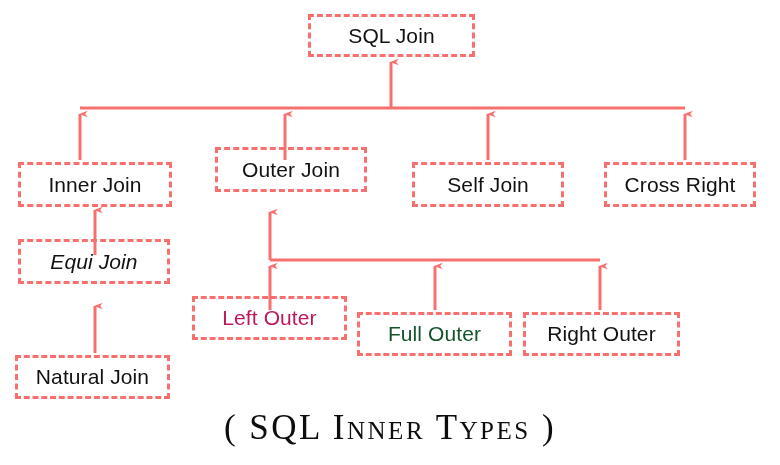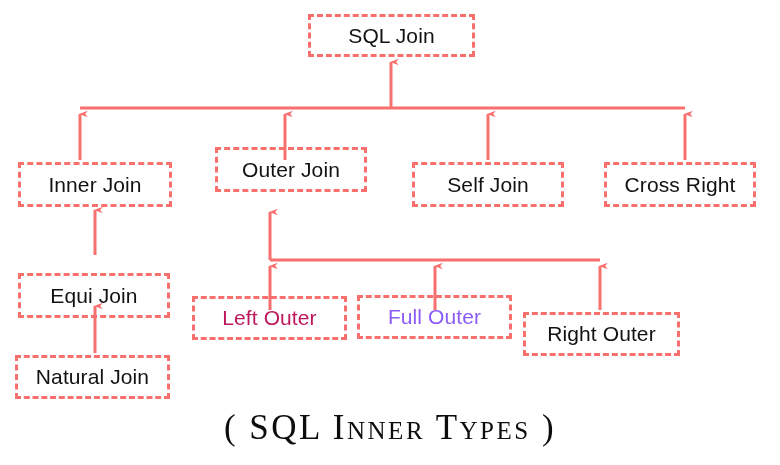--- a/index.html
+++ b/index.html
@@ -86,21 +86,21 @@
     <line x1="270" y1="310" x2="270" y2="266" stroke="#f8706e" stroke-width="3" marker-end="url(#arrowUp)"></line>
     <line x1="435" y1="310" x2="435" y2="266" stroke="#f8706e" stroke-width="3" marker-end="url(#arrowUp)"></line>
     <line x1="600" y1="310" x2="600" y2="266" stroke="#f8706e" stroke-width="3" marker-end="url(#arrowUp)"></line>
   </svg>
 
   <div class="node" style="left: 308px; top: 14px; width: 167px; height: 43px; border-color: rgb(248, 112, 110); color: rgb(18, 18, 18);">SQL Join</div>
   <div class="node" style="left: 18px; top: 162px; width: 154px; height: 45px; border-color: rgb(248, 112, 110); color: rgb(18, 18, 18);">Inner Join</div>
   <div class="node" style="left: 215px; top: 147px; width: 152px; height: 45px; border-color: rgb(248, 112, 110); color: rgb(18, 18, 18);">Outer Join</div>
   <div class="node" style="left: 412px; top: 162px; width: 152px; height: 45px; border-color: rgb(248, 112, 110); color: rgb(18, 18, 18);">Self Join</div>
   <div class="node" style="left: 604px; top: 162px; width: 152px; height: 45px; border-color: rgb(248, 112, 110); color: rgb(18, 18, 18);">Cross Right</div>
-  <div class="node" style="left: 18px; top: 273px; width: 152px; height: 45px; border-color: rgb(248, 112, 110); color: rgb(18, 18, 18);">Equi Join</div>
+  <div class="node" style="left: 18px; top: 239px; width: 152px; height: 45px; border-color: rgb(248, 112, 110); color: rgb(18, 18, 18); font-style: italic;">Equi Join</div>
   <div class="node" style="left: 15px; top: 355px; width: 155px; height: 44px; border-color: rgb(248, 112, 110); color: rgb(18, 18, 18);">Natural Join</div>
   <div class="node" style="left: 192px; top: 296px; width: 155px; height: 44px; border-color: rgb(248, 112, 110); color: #be185d;">Left Outer</div>
-  <div class="node" style="left: 357px; top: 295px; width: 155px; height: 44px; border-color: rgb(248, 112, 110); color: #8b5cf6;">Full Outer</div>
+  <div class="node" style="left: 357px; top: 312px; width: 155px; height: 44px; border-color: rgb(248, 112, 110); color: #14532d;">Full Outer</div>
   <div class="node" style="left: 523px; top: 312px; width: 157px; height: 44px; border-color: rgb(248, 112, 110); color: rgb(18, 18, 18); text-align: center;">Right Outer</div>
 
   <div id="caption">( SQL Inner Types )</div>
 
 </div>
 
 </body></html>

